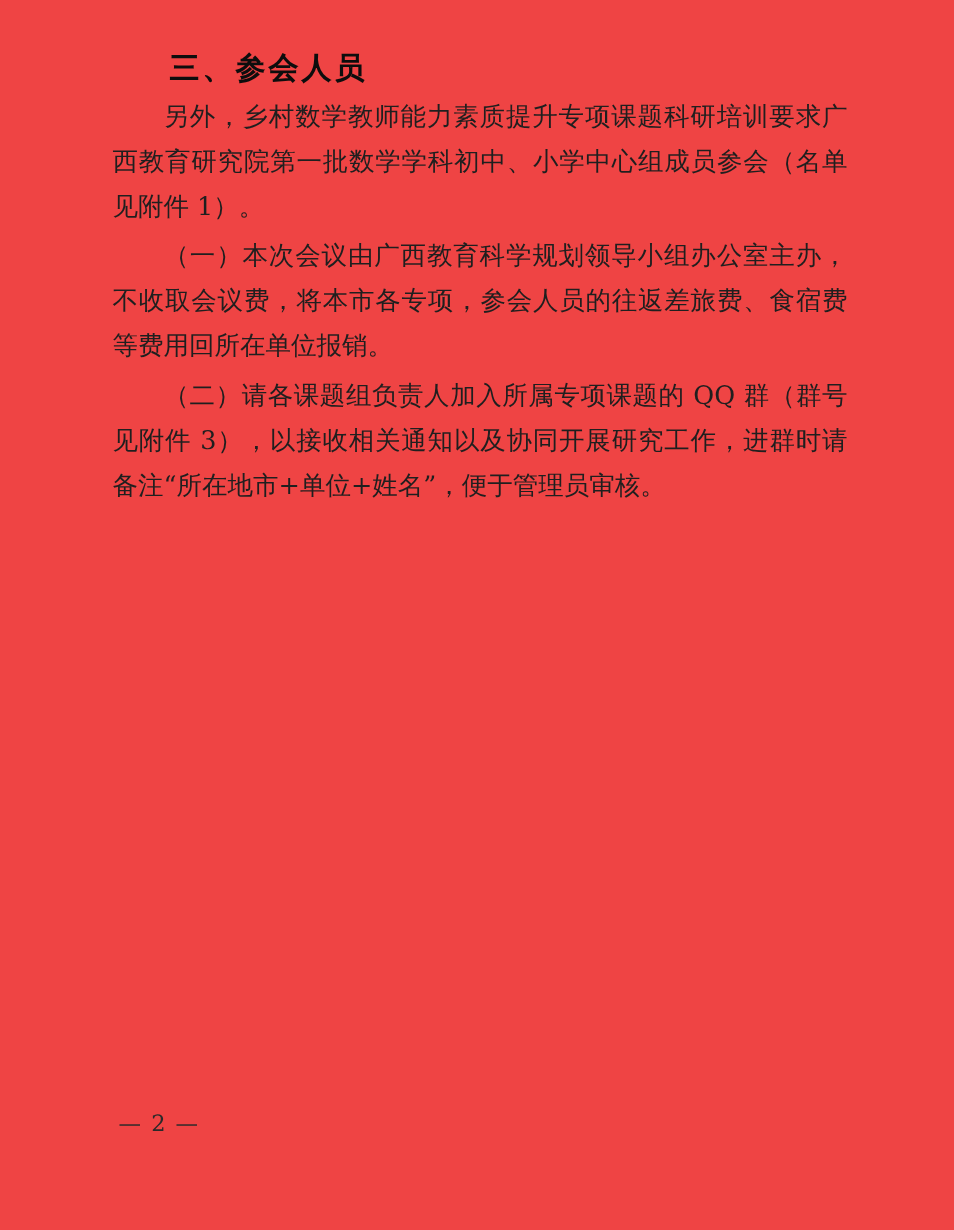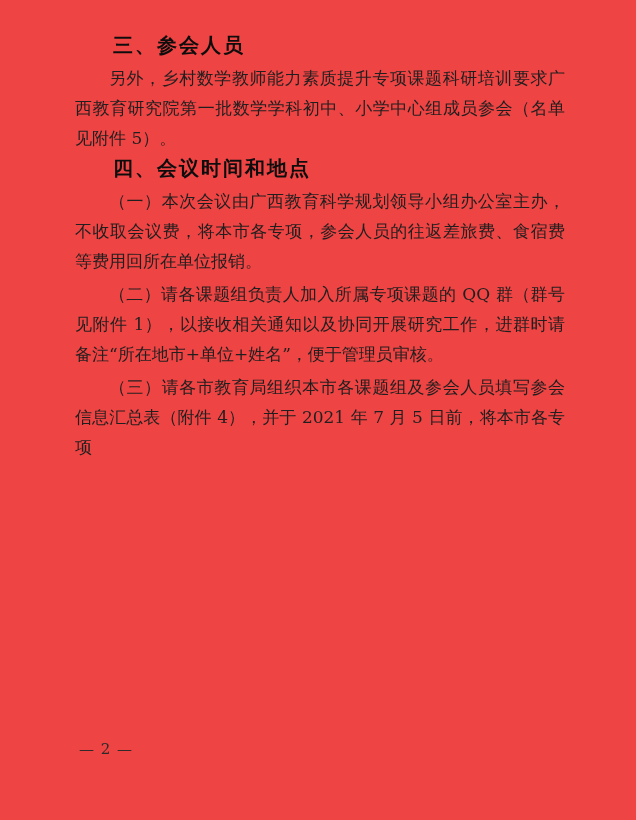--- a/index.html
+++ b/index.html
@@ -49,20 +49,18 @@
     letter-spacing: 1px;
     font-family: "DejaVu Serif", serif;
   }
 </style>
 </head>
 <body>
 
 <div class="page">
   <div class="content">
       <div class="heading">三、参会人员</div>
-      <div class="para">另外，乡村数学教师能力素质提升专项课题科研培训要求广西教育研究院第一批数学学科初中、小学中心组成员参会（名单见附件 5）。</div>
-      <div class="heading">四、会议时间和地点</div>
+      <div class="para">另外，乡村数学教师能力素质提升专项课题科研培训要求广西教育研究院第一批数学学科初中、小学中心组成员参会（名单见附件 1）。</div>
       <div class="para">（一）本次会议由广西教育科学规划领导小组办公室主办，不收取会议费，将本市各专项，参会人员的往返差旅费、食宿费等费用回所在单位报销。</div>
-      <div class="para">（二）请各课题组负责人加入所属专项课题的 QQ 群（群号见附件 1），以接收相关通知以及协同开展研究工作，进群时请备注“所在地市+单位+姓名”，便于管理员审核。</div>
-      <div class="para">（三）请各市教育局组织本市各课题组及参会人员填写参会信息汇总表（附件 4），并于 2021 年 7 月 5 日前，将本市各专项</div>
+      <div class="para">（二）请各课题组负责人加入所属专项课题的 QQ 群（群号见附件 3），以接收相关通知以及协同开展研究工作，进群时请备注“所在地市+单位+姓名”，便于管理员审核。</div>
     </div>
   <div class="footer">— 2 —</div>
 </div>
 
 </body></html>

